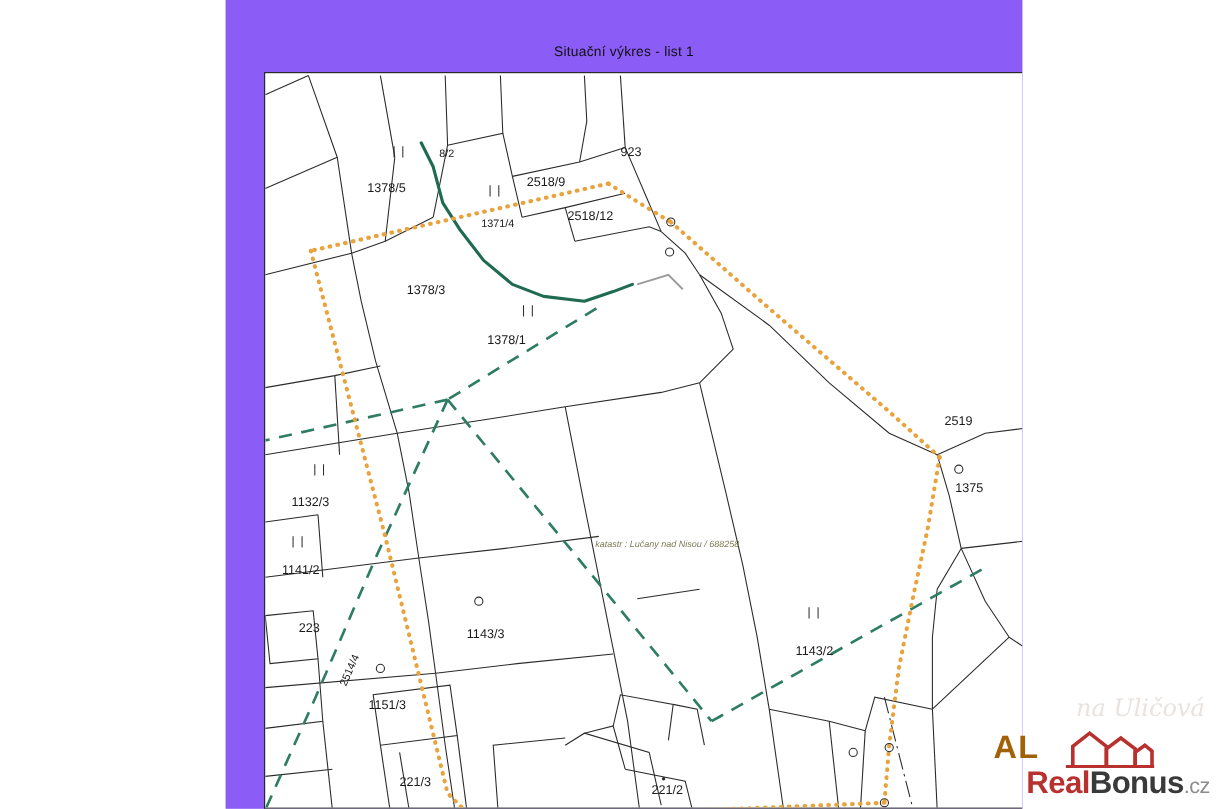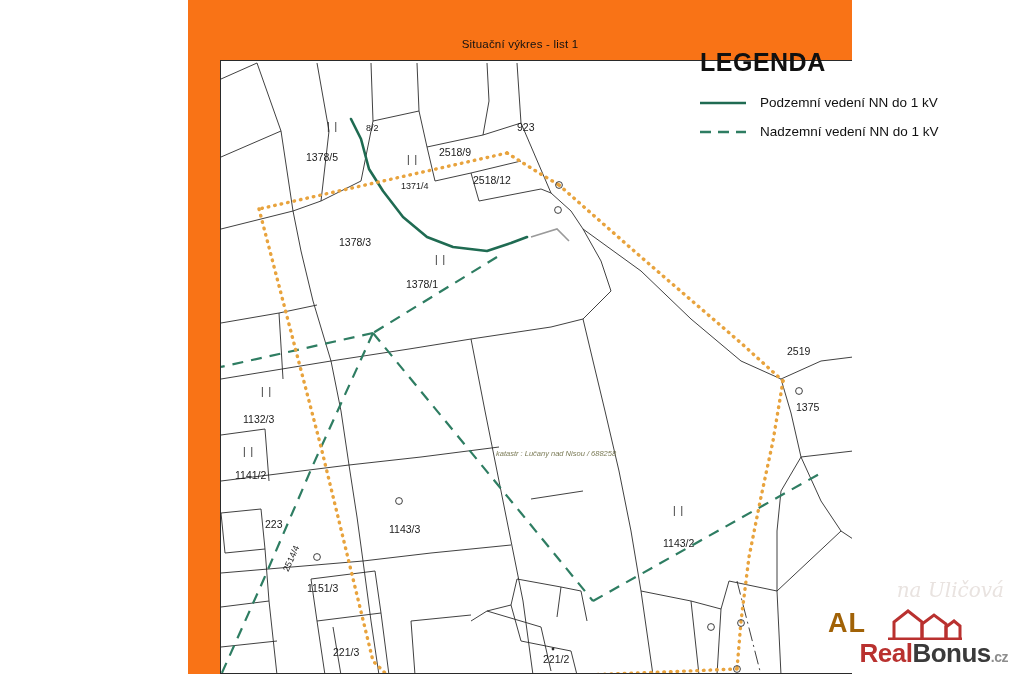--- a/index.html
+++ b/index.html
@@ -28,21 +28,21 @@
   }
   .bar-left  { left: 0;   width: 188px; }
   .bar-right { left: 852px; width: 172px; }
 
   #sheet {
     position: absolute;
     left: 188px;
     top: 0;
     width: 664px;
     height: 674px;
-    background: #f97316;
+    background: #8b5cf6;
     overflow: hidden;
   }
 
   #map-title {
     position: absolute;
     left: 0;
     top: 38px;
     width: 664px;
     text-align: center;
     font-size: 11.5px;
@@ -168,21 +168,21 @@
     height: 34px;
   }
   #wm-brand {
     font-size: 26px;
     font-weight: bold;
     letter-spacing: -0.5px;
     line-height: 1;
   }
   .wm-real { color: #b9312f; }
   .wm-bonus { color: #3a3a3a; }
-  .wm-cz { color: #8d8d8d; font-size: 14px; font-weight: bold; }
+  .wm-cz { color: #8d8d8d; font-size: 18px; font-weight: normal; }
 </style>
 </head>
 <body>
 
 <div id="page">
 
   <div class="bar bar-left"></div>
   <div class="bar bar-right"></div>
 
   <div id="sheet">
@@ -312,61 +312,40 @@
       <div class="parcel-label" style="left:296px; top:60px;">923</div>
       <div class="parcel-label small" style="left:145px; top:62px;">8/2</div>
       <div class="parcel-label" style="left:252px; top:113px;">2518/12</div>
       <div class="parcel-label small" style="left:180px; top:120px;">1371/4</div>
       <div class="parcel-label" style="left:118px; top:175px;text-align:center;">1378/3</div>
       <div class="parcel-label" style="left:185px; top:217px;">1378/1</div>
       <div class="parcel-label" style="left:566px; top:284px;">2519</div>
       <div class="parcel-label" style="left:575px; top:340px;">1375</div>
       <div class="parcel-label" style="left:22px;  top:352px;">1132/3</div>
       <div class="parcel-label" style="left:14px;  top:408px;">1141/2</div>
-      <div class="parcel-label" style="left:28px;  top:457px;margin-left:16px;">223</div>
+      <div class="parcel-label" style="left:28px;  top:457px;">223</div>
       <div class="parcel-label" style="left:168px; top:462px;">1143/3</div>
       <div class="parcel-label" style="left:442px; top:476px;">1143/2</div>
       <div class="parcel-label" style="left:86px;  top:521px;">1151/3</div>
       <div class="parcel-label" style="left:112px; top:585px;">221/3</div>
       <div class="parcel-label" style="left:322px; top:592px;">221/2</div>
 
       <div class="parcel-label small rot" style="left:60px; top:508px;">2514/4</div>
 
       <div class="katastr" style="left:240px; top:388px;">katastr : Lučany nad Nisou / 688258</div>
 
       <div class="mark" style="left:106px; top:60px;">| |</div>
       <div class="mark" style="left:186px; top:93px;">| |</div>
       <div class="mark" style="left:214px; top:193px;">| |</div>
       <div class="mark" style="left:40px;  top:325px;">| |</div>
       <div class="mark" style="left:22px;  top:385px;">| |</div>
       <div class="mark" style="left:452px; top:444px;">| |</div>
     </div>
   </div>
 
-  <div id="legend">
-    <div id="legend-title">LEGENDA</div>
-
-    <div class="legend-row">
-      <span class="legend-swatch">
-        <svg width="46" height="14" viewBox="0 0 46 14">
-          <line x1="0" y1="7" x2="46" y2="7" stroke="#1f6b52" stroke-width="2.6"></line>
-        </svg>
-      </span>
-      <span class="legend-text">Podzemní vedení NN do 1 kV</span>
-    </div>
-
-    <div class="legend-row">
-      <span class="legend-swatch">
-        <svg width="46" height="14" viewBox="0 0 46 14">
-          <line x1="0" y1="7" x2="46" y2="7" stroke="#2e7d62" stroke-width="2.4" stroke-dasharray="11,7"></line>
-        </svg>
-      </span>
-      <span class="legend-text">Nadzemní vedení NN do 1 kV</span>
-    </div>
-  </div>
 
   <div id="watermark">
     <div id="wm-script">na Uličová</div>
     <div id="wm-al">AL</div>
     <svg id="wm-house" viewBox="0 0 74 34">
       <path d="M6,33 L6,16 L20,5 L34,16 L34,33" fill="none" stroke="#b9312f" stroke-width="3"></path>
       <path d="M34,33 L34,18 L46,9 L58,18 L58,33" fill="none" stroke="#b9312f" stroke-width="3"></path>
       <path d="M58,33 L58,21 L66,15 L72,20 L72,33" fill="none" stroke="#b9312f" stroke-width="3"></path>
       <line x1="0" y1="33" x2="74" y2="33" stroke="#b9312f" stroke-width="3"></line>
     </svg>

